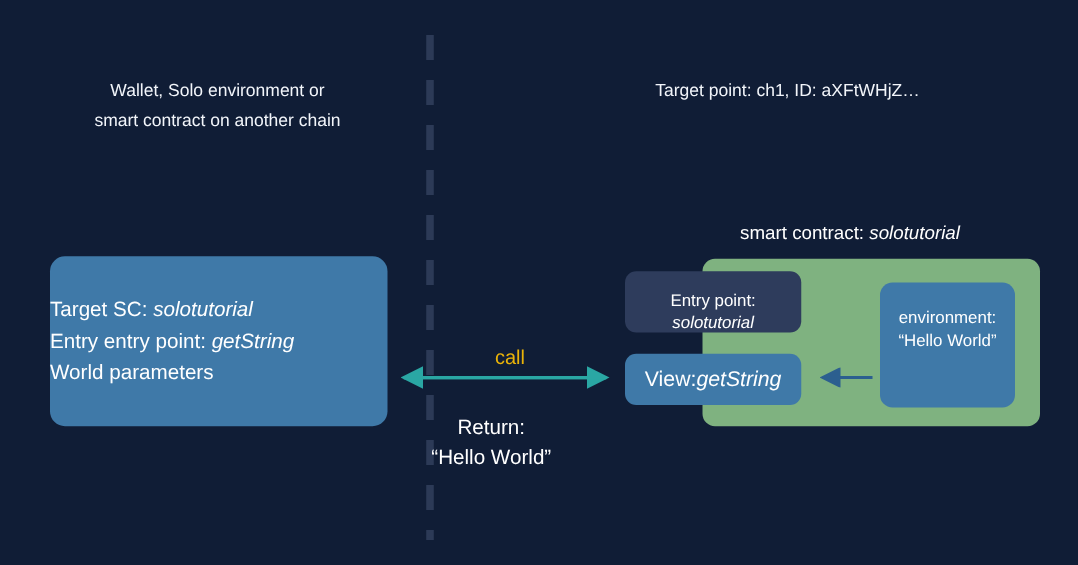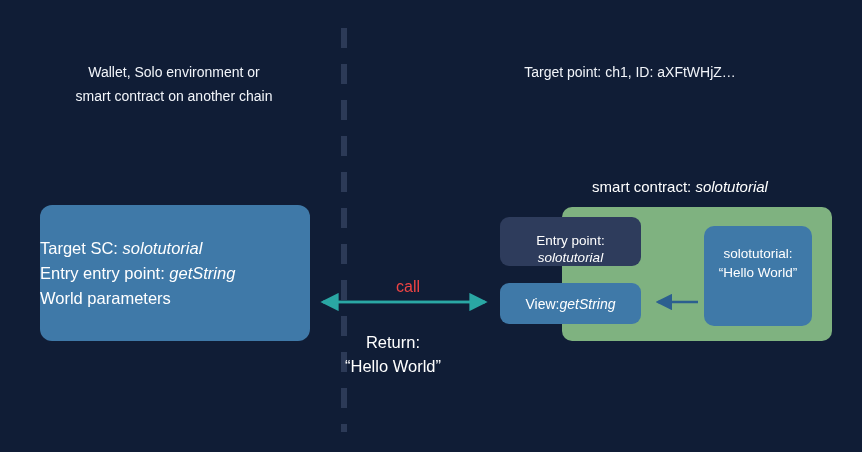--- a/index.html
+++ b/index.html
@@ -80,21 +80,21 @@
   .em { font-style: italic; }
 
   
   #call-label {
     position: absolute;
     left: 345px;
     top: 278px;
     width: 126px;
     text-align: center;
     font-size: 16px;
-    color: #ef4444;
+    color: #eab308;
   }
   #call-arrow {
     position: absolute;
     left: 313px;
     top: 292px;
     width: 182px;
     height: 20px;
   }
   #return-label {
     position: absolute;
@@ -147,21 +147,21 @@
     position: absolute;
     left: 500px;
     top: 283px;
     width: 141px;
     height: 41px;
     background: #3f79a8;
     border-radius: 9px;
     display: flex;
     align-items: center;
     justify-content: center;
-    font-size: 14px;
+    font-size: 17px;
     white-space: nowrap;
   }
   #stored-box {
     position: absolute;
     left: 704px;
     top: 226px;
     width: 108px;
     height: 100px;
     background: #3f79a8;
     border-radius: 10px;
@@ -246,17 +246,17 @@
     <div class="line">Entry point:</div>
     <div class="line em">solotutorial</div>
   </div>
 
   <div id="view-box">
     <span>View: </span>
       <span class="em">getString</span>
   </div>
 
   <div id="stored-box">
-    <div class="line">solotutorial:</div>
+    <div class="line">environment:</div>
     <div class="line">“Hello World”</div>
   </div>
 
 </div>
 
 </body></html>

